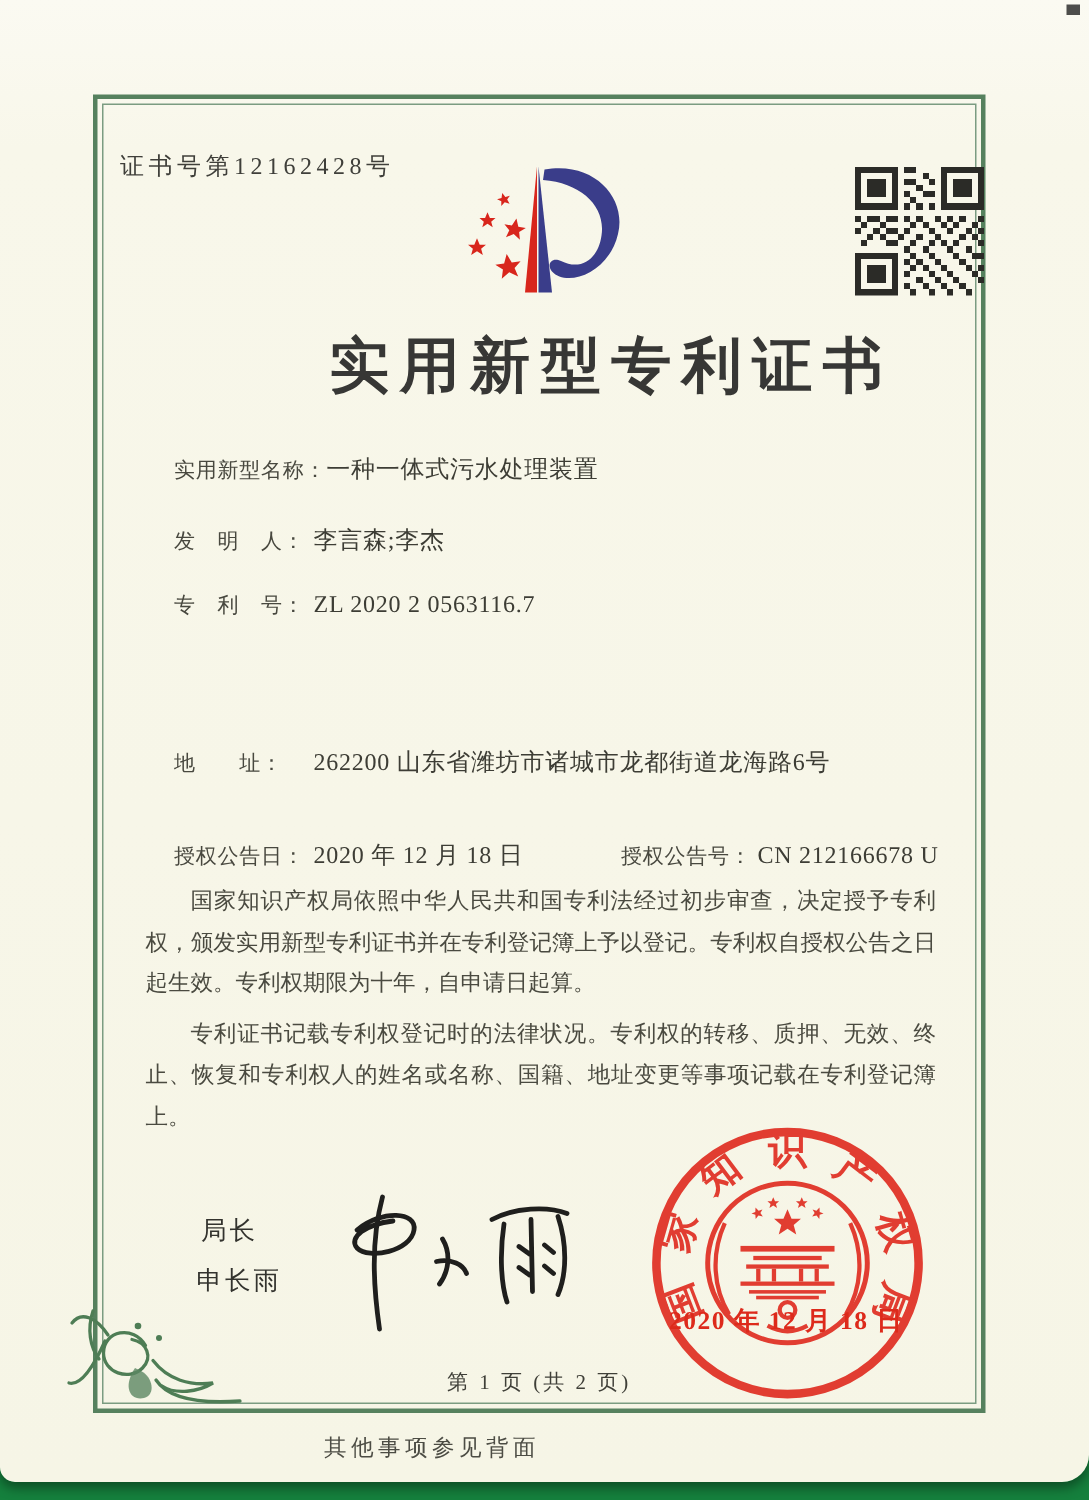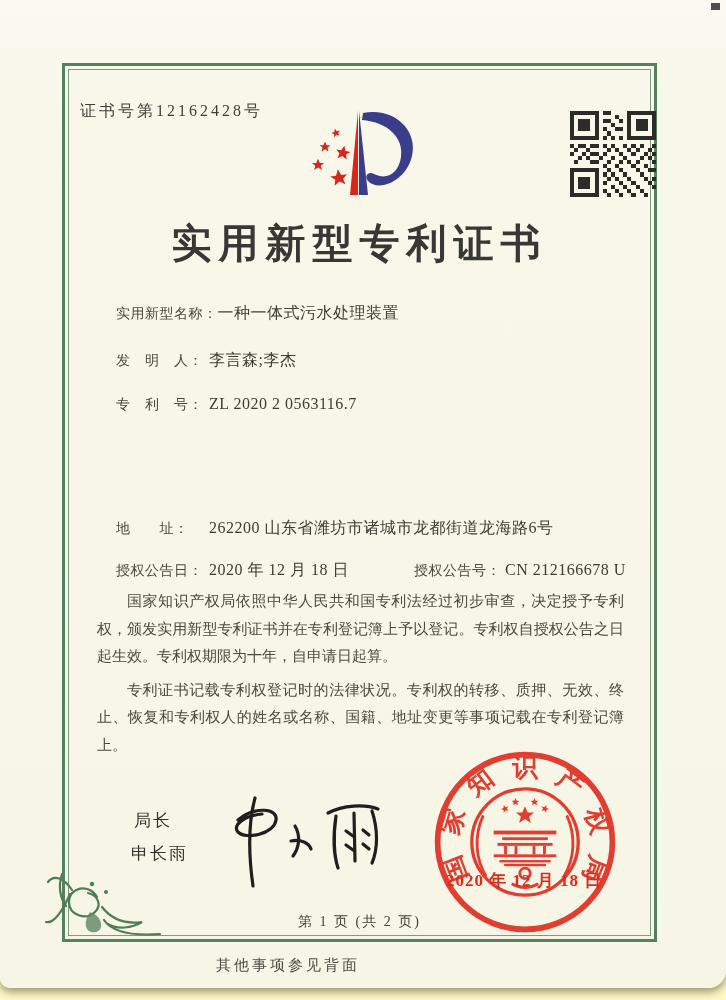--- a/index.html
+++ b/index.html
@@ -1,33 +1,33 @@
 <!DOCTYPE html>
 <html><head>
 <meta charset="utf-8">
 <style>
   html,body{margin:0;padding:0;background:#a9a9a5;}
-  .stage{position:relative;width:726px;height:1000px;background:#fef9c3;overflow:hidden;
+  .stage{position:relative;width:726px;height:1000px;background:#15803d;overflow:hidden;
          font-family:"Liberation Serif","DejaVu Serif",serif;}
   .paper{position:absolute;left:0;top:0;width:726px;height:988px;
          background:linear-gradient(180deg,#fbfaf2 0%,#f8f7ea 10%,#f6f5e6 100%);
          border-radius:0 0 18px 10px;box-shadow:0 4px 8px rgba(0,0,0,.4);}
   .reg-mark{position:absolute;left:711px;top:3px;width:9px;height:7px;background:#4d4d4b;}
   .frame{position:absolute;left:62px;top:63px;width:589px;height:873px;
          border:3px solid #56815e;}
   .frame-inner{position:absolute;left:3px;top:3px;right:3px;bottom:3px;border:1px solid #7b9c81;}
   .cert-no{position:absolute;left:80px;top:101px;font-size:16px;letter-spacing:3px;color:#3f3f3a;}
   .logo{position:absolute;left:298px;top:102px;width:145px;height:105px;}
   .qr{position:absolute;left:570px;top:111px;width:86px;height:86px;}
   .title{position:absolute;left:62px;top:216px;width:595px;text-align:center;
-         font-size:40px;font-weight:600;letter-spacing:7px;color:#373735;}
+         font-size:40px;font-weight:600;letter-spacing:7px;color:#373735;padding-left:48px;}
   .row{position:absolute;left:97px;white-space:nowrap;}
   .f-label{display:inline-block;min-width:93px;font-size:14px;color:#48483f;letter-spacing:.5px;margin-left:19px;}
   .f-value{font-size:16px;color:#3d3d35;letter-spacing:.5px;}
-  .r1{top:303px}.r2{top:350px}.r3{top:395px}.r4{top:437px}.r5{top:479px}.r6{top:518px}.r7{top:560px}
+  .r1{top:303px}.r2{top:350px}.r3{top:395px}.r4{top:437px}.r5{top:479px}.r6{top:498px}.r7{top:560px}
   .g2{margin-left:42px;}
   .paras{position:absolute;left:97px;top:588px;width:527px;font-size:15px;line-height:27.5px;
          text-align:justify;color:#4a4a40;}
   .paras p{margin:0 0 6px 0;text-indent:2em;}
   .director-title{position:absolute;left:134px;top:809px;font-size:17px;color:#33332e;letter-spacing:2px;}
   .director-name{position:absolute;left:131px;top:842px;font-size:17px;color:#33332e;letter-spacing:2px;}
   .signature{position:absolute;left:195px;top:783px;width:200px;height:110px;}
   .seal{position:absolute;left:430px;top:747px;width:190px;height:190px;opacity:.93;}
   .seal-date{position:absolute;left:446px;top:869px;font-size:17px;color:#dd2a1b;letter-spacing:1px;
              font-weight:600;white-space:nowrap;}

